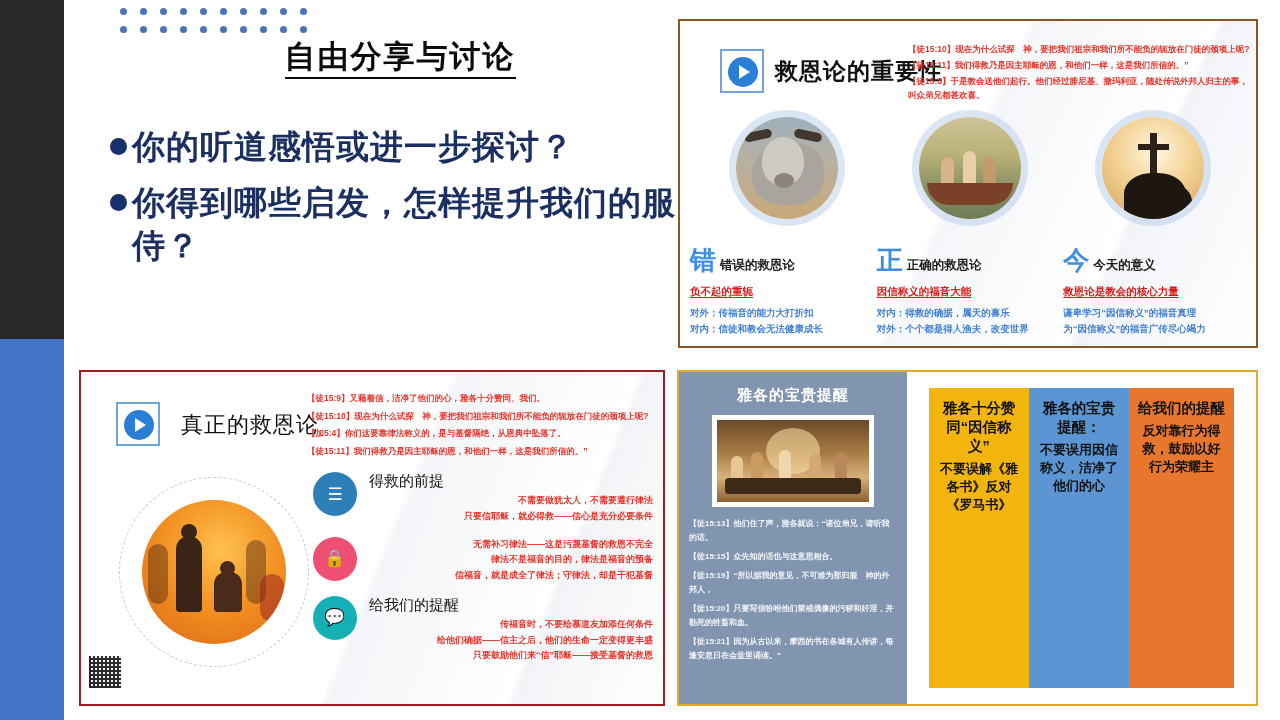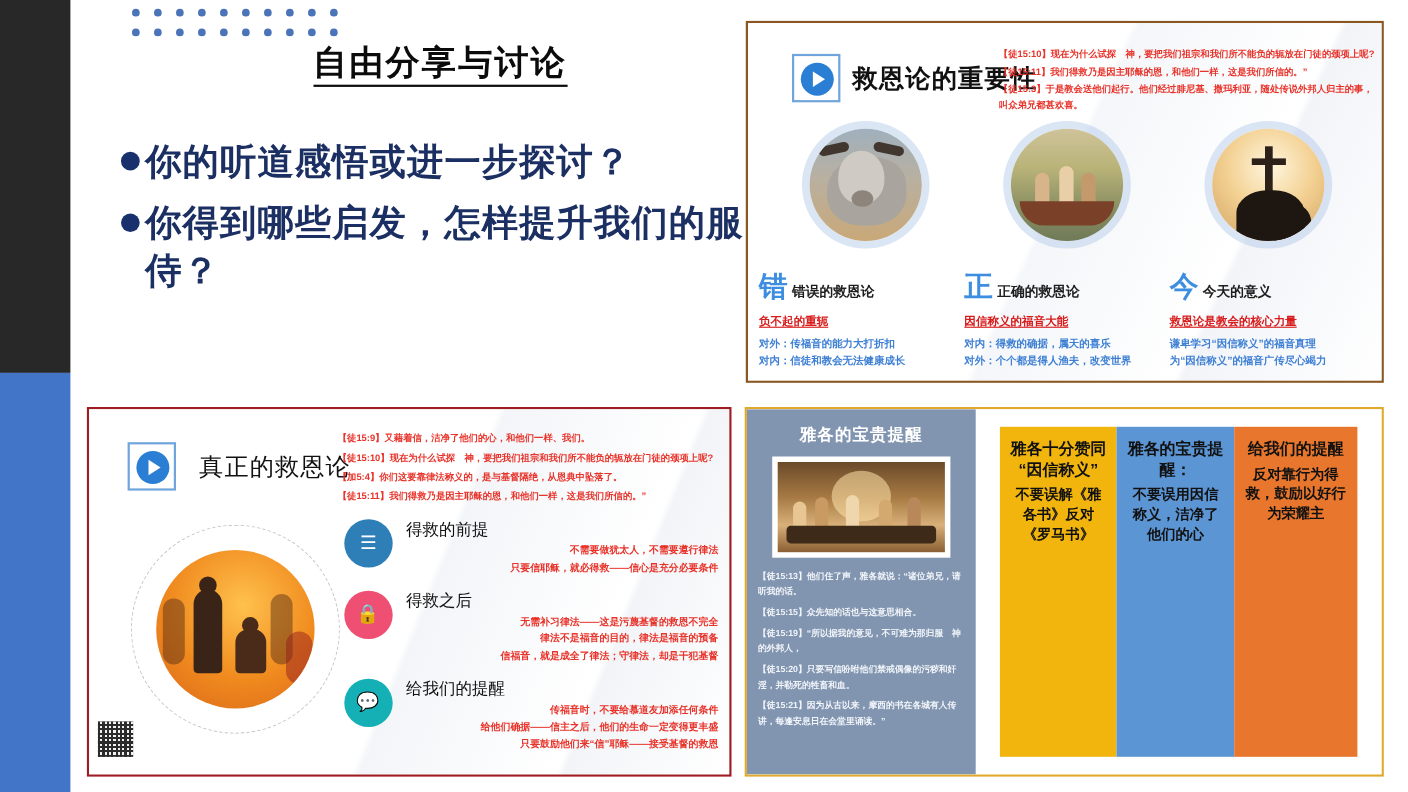--- a/index.html
+++ b/index.html
@@ -122,21 +122,21 @@
   .bl-ilines{font-size:9px;font-weight:700;color:#e8332a;line-height:1.75;padding-left:18px;text-align:right;}
 
   .qr{position:absolute;left:8px;top:284px;width:32px;height:32px;
     background-image:
       repeating-linear-gradient(90deg,#2b2b2b 0 2px,transparent 2px 4px),
       repeating-linear-gradient(0deg,#2b2b2b 0 2px,transparent 2px 4px);
     background-color:#f2f2f2;}
 
   
   .br-inner{position:absolute;inset:0;background:#fff;display:flex;}
-  .br-left{width:208px;background:#8195b0;padding:14px 10px 10px 10px;box-sizing:border-box;}
+  .br-left{width:228px;background:#8195b0;padding:14px 10px 10px 10px;box-sizing:border-box;}
   .br-title{color:#fff;font-size:15px;font-weight:700;text-align:center;letter-spacing:1px;margin-bottom:10px;}
   .br-photo{width:162px;height:92px;margin:0 auto 10px auto;background:#fff;padding:5px;box-sizing:border-box;}
   .br-photo-in{width:100%;height:100%;position:relative;overflow:hidden;
     background:linear-gradient(#6b4a2a 0%,#a87b44 40%,#d8b079 70%,#8a5f33 100%);}
   .br-photo-in .halo{position:absolute;left:50%;top:8px;transform:translateX(-50%);
     width:54px;height:46px;border-radius:50%;background:rgba(255,228,170,.55);}
   .br-photo-in .tbl{position:absolute;left:8px;bottom:8px;right:8px;height:16px;border-radius:4px;background:#3d2a18;}
   .br-photo-in .p1,.br-photo-in .p2,.br-photo-in .p3,.br-photo-in .p4,.br-photo-in .p5{
     position:absolute;bottom:22px;width:12px;height:24px;border-radius:6px 6px 2px 2px;background:#e7c694;}
   .br-photo-in .p1{left:14px;} .br-photo-in .p2{left:34px;height:28px;background:#c99a62;}
@@ -270,21 +270,21 @@
         </div>
       </div>
     </div>
   </div>
 
   <div class="panel" id="panel-bl">
     <div class="bl-inner">
       <div class="bl-badge"></div>
       <div class="bl-heading">真正的救恩论</div>
       <div class="bl-verses">
-        <p>【徒15:9】又藉着信，洁净了他们的心，和他们一样、我们。</p>
+        <p>【徒15:9】又藉着信，洁净了他们的心，雅各十分赞同、我们。</p>
         <p>【徒15:10】现在为什么试探　神，要把我们祖宗和我们所不能负的轭放在门徒的颈项上呢?</p>
         <p>【加5:4】你们这要靠律法称义的，是与基督隔绝，从恩典中坠落了。</p>
         <p>【徒15:11】我们得救乃是因主耶稣的恩，和他们一样，这是我们所信的。”</p>
       </div>
 
       <div class="ring">
         <div class="photo-circ">
           <span class="bg1"></span>
             <span class="bg2"></span>
             <span class="bg3"></span>
@@ -297,21 +297,20 @@
         <div class="bl-item">
           <span class="bl-ico ico-1">☰</span>
           <div class="bl-itit">得救的前提</div>
           <div class="bl-ilines">
             <div>不需要做犹太人，不需要遵行律法</div>
             <div>只要信耶稣，就必得救——信心是充分必要条件</div>
           </div>
         </div>
         <div class="bl-item">
           <span class="bl-ico ico-2">🔒</span>
-          <div class="bl-itit">得救之后</div>
           <div class="bl-ilines">
             <div>无需补习律法——这是污蔑基督的救恩不完全</div>
             <div>律法不是福音的目的，律法是福音的预备</div>
             <div>信福音，就是成全了律法；守律法，却是干犯基督</div>
           </div>
         </div>
         <div class="bl-item">
           <span class="bl-ico ico-3">💬</span>
           <div class="bl-itit">给我们的提醒</div>
           <div class="bl-ilines">

